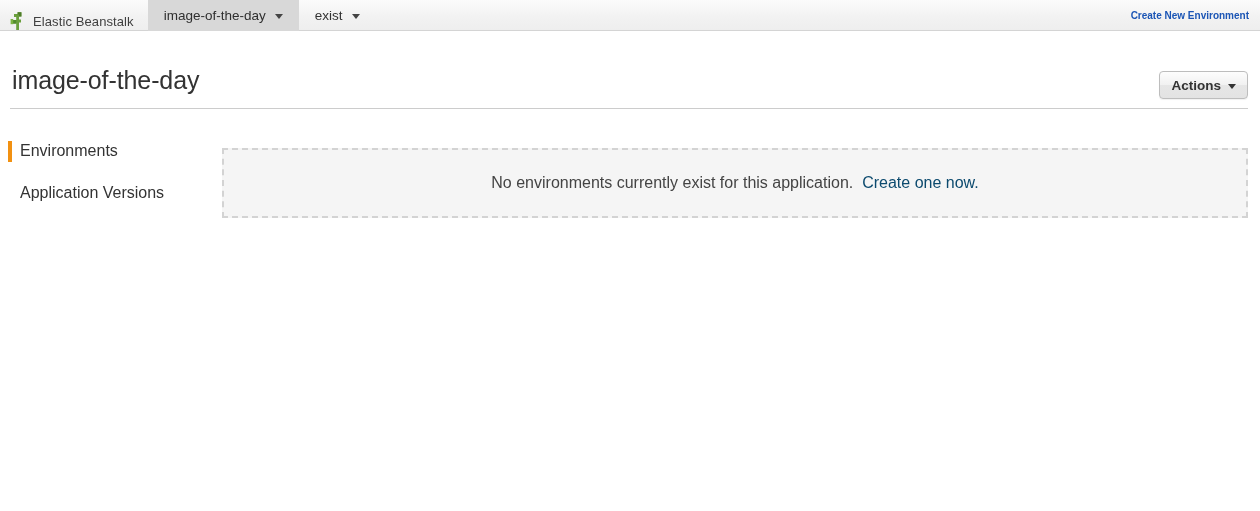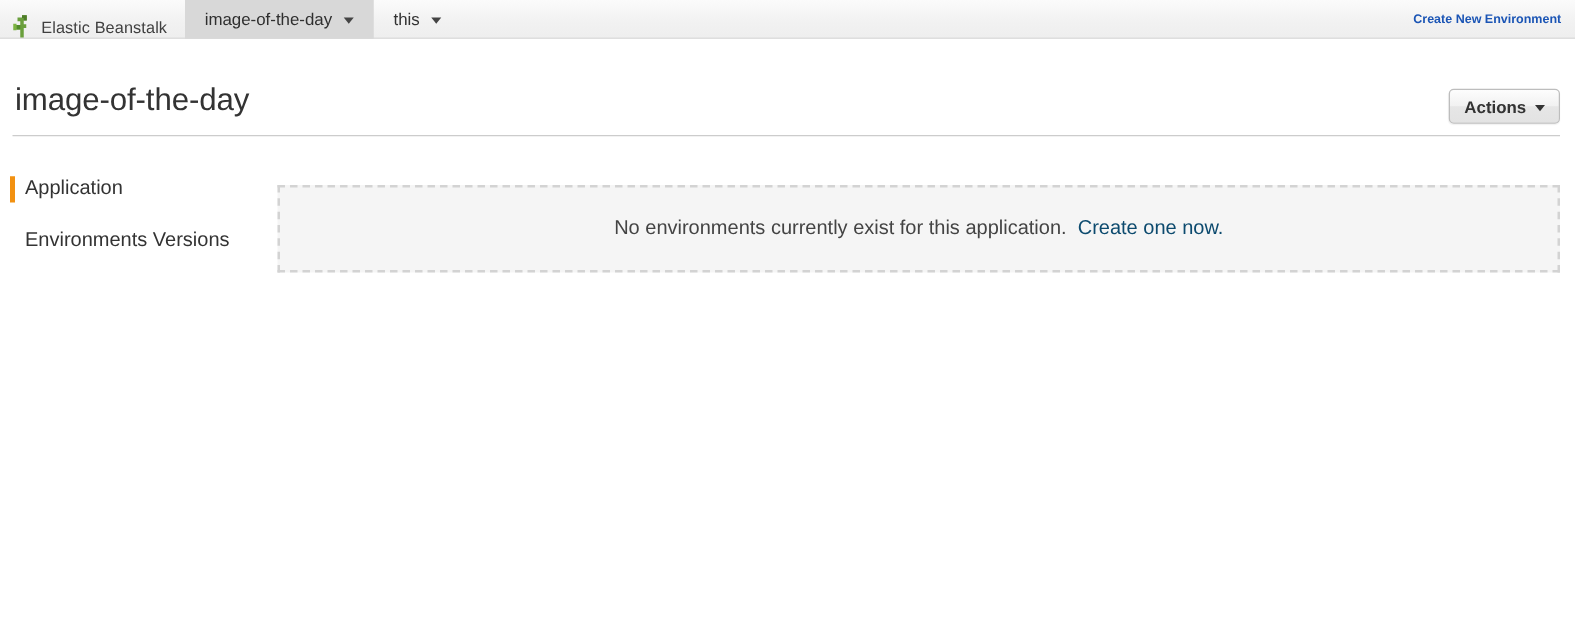--- a/index.html
+++ b/index.html
@@ -220,21 +220,21 @@
     </svg>
     <span class="brand-label">Elastic Beanstalk</span>
   </div>
 
   <div class="nav-tab active">
     <span>image-of-the-day</span>
     <span class="caret"></span>
   </div>
 
   <div class="nav-tab">
-    <span>this</span>
+    <span>exist</span>
     <span class="caret"></span>
   </div>
 
   <div class="topbar-spacer"></div>
 
   <div class="topbar-action">Create New Environment</div>
 </div>
 
 <div class="page-header">
   <h1 class="page-title">image-of-the-day</h1>
@@ -244,24 +244,24 @@
     <span class="caret"></span>
   </div>
 
   <div class="title-rule"></div>
 </div>
 
 <div class="content">
 
   <div class="sidebar">
     <div class="side-item active">
-      <span class="side-item-label">Application</span>
+      <span class="side-item-label">Environments</span>
     </div>
     <div class="side-item">
-      <span class="side-item-label">Environments Versions</span>
+      <span class="side-item-label">Application Versions</span>
     </div>
   </div>
 
   <div class="empty-panel">
     <div class="empty-text">
       <span>No environments currently exist for this application.</span>
       <span>&nbsp;</span><a class="empty-link" href="#">Create one now.</a>
     </div>
   </div>
 

